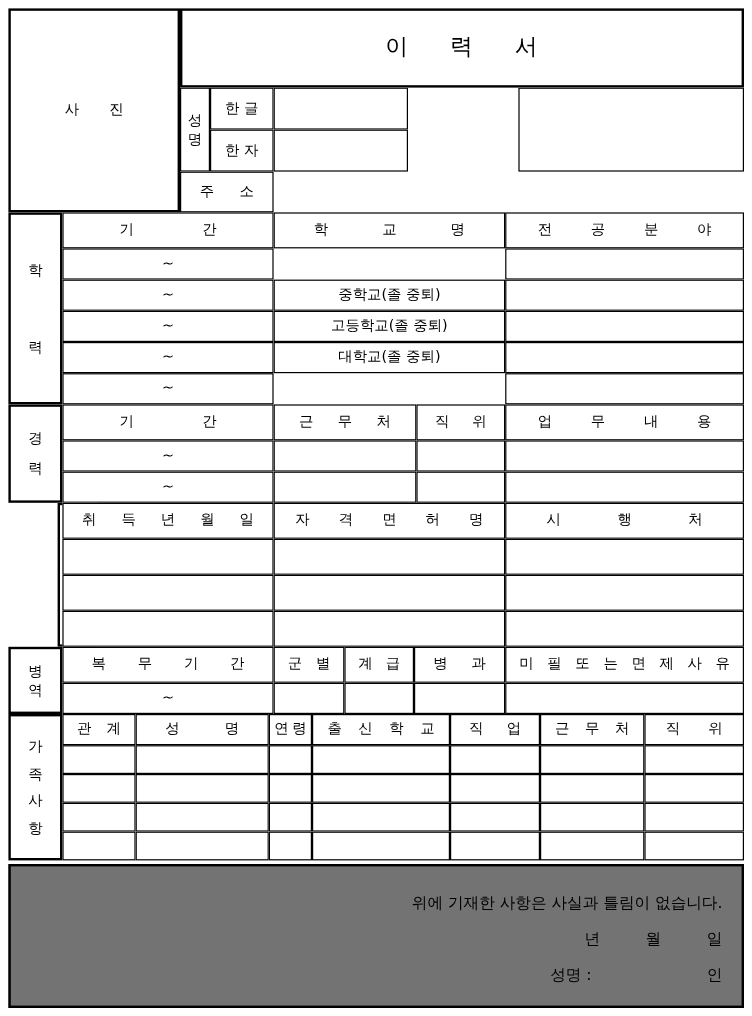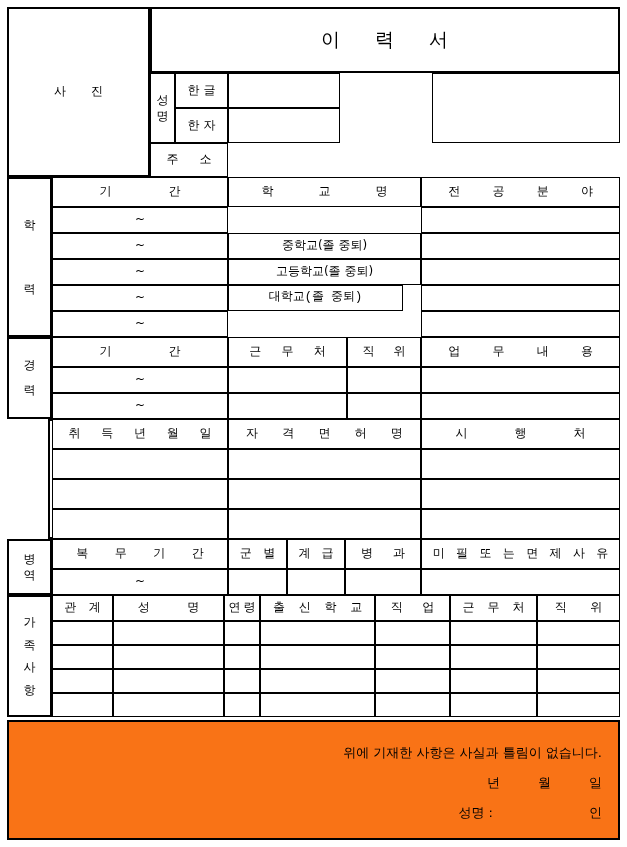--- a/index.html
+++ b/index.html
@@ -65,21 +65,21 @@
     gap: 34px;
     width: 100%;
   }
   .right { justify-content: flex-end; padding-right: 10px; }
 
   
   #footer-box {
     position: absolute;
     box-sizing: border-box;
     border: 2px solid #000;
-    background: #f97316;
+    background: #737373;
   }
   .footer-line {
     position: absolute;
     font-size: 13px;
     white-space: pre;
   }
   .footer-spread {
     display: flex;
     gap: 38px;
   }
@@ -175,21 +175,21 @@
     </div>
     <div class="cell" style="left: 228px; top: 259px; width: 193px; height: 26px;">
       <span>고등학교(졸 중퇴)</span>
     </div>
     <div class="cell" style="left: 421px; top: 259px; width: 199px; height: 26px;">
       <span></span>
     </div>
     <div class="cell" style="left: 52px; top: 285px; width: 176px; height: 26px;">
       <span>~</span>
     </div>
-    <div class="cell" style="left: 228px; top: 285px; width: 175px; height: 26px; font-family: Liberation Mono, monospace;">
+    <div class="cell" style="left: 228px; top: 285px; width: 193px; height: 26px;">
       <span>대학교(졸 중퇴)</span>
     </div>
     <div class="cell" style="left: 421px; top: 285px; width: 199px; height: 26px;">
       <span></span>
     </div>
     <div class="cell" style="left: 52px; top: 311px; width: 176px; height: 26px;">
       <span>~</span>
     </div>
     <div class="cell" style="left: 421px; top: 311px; width: 199px; height: 26px;">
       <span></span>

